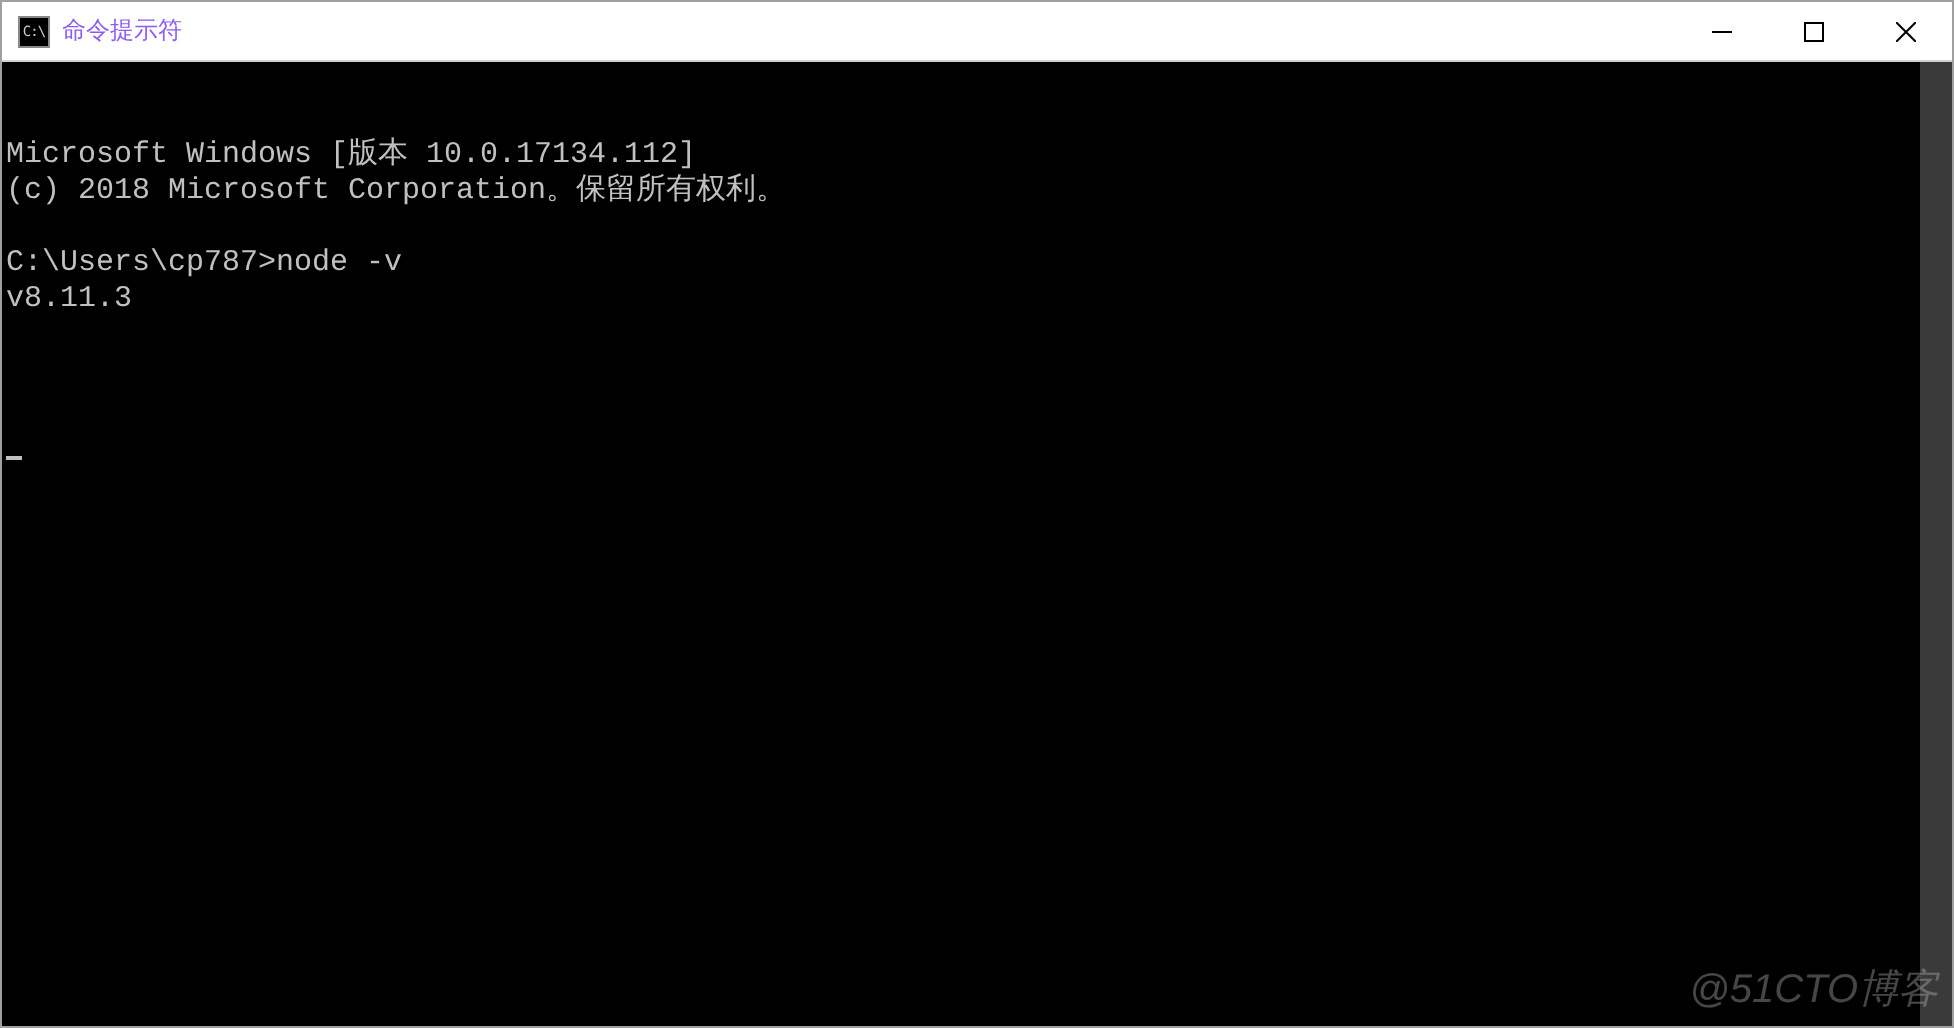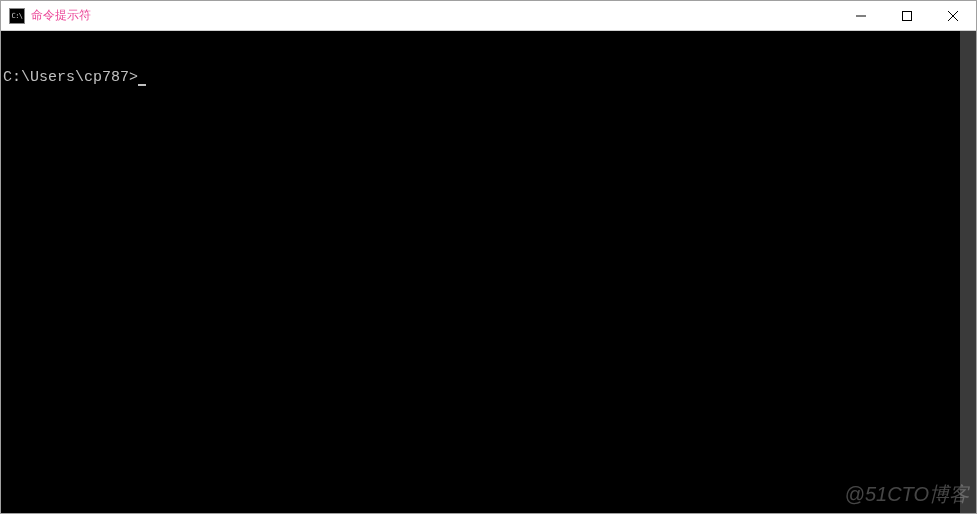--- a/index.html
+++ b/index.html
@@ -44,21 +44,21 @@
       display: flex;
       align-items: center;
       justify-content: center;
       font-size: 7px;
       color: #ccc;
       font-family: monospace;
       letter-spacing: -0.5px;
     }
     .titlebar-title {
       font-size: 12px;
-      color: #ec4899;
+      color: #8b5cf6;
       flex: 1;
     }
     .titlebar-controls {
       display: flex;
       height: 100%;
     }
     .titlebar-btn {
       width: 46px;
       height: 100%;
       display: flex;
@@ -146,20 +146,21 @@
       </button>
       <button class="titlebar-btn close">
         <svg viewBox="0 0 10 10">
             <line x1="0" y1="0" x2="10" y2="10" stroke="#000" stroke-width="1"></line>
             <line x1="10" y1="0" x2="0" y2="10" stroke="#000" stroke-width="1"></line>
           </svg>
       </button>
     </div>
   </div>
   <div class="terminal-body">
-    <div class="terminal-line"><span>C:\Users\cp787&gt;</span><span class="cursor"></span></div>
+    <div id="terminal-lines"><div class="terminal-line">Microsoft Windows [版本 10.0.17134.112]</div><div class="terminal-line">(c) 2018 Microsoft Corporation。保留所有权利。</div><div class="terminal-line">&nbsp;</div><div class="terminal-line">C:\Users\cp787&gt;node -v</div><div class="terminal-line">v8.11.3</div><div class="terminal-line">&nbsp;</div></div>
+    <div class="terminal-line"><span class="cursor"></span></div>
     <div class="scrollbar">
       <div class="scrollbar-thumb"></div>
     </div>
   </div>
 </div>
 
 <div class="watermark">@51CTO博客</div>
 
 </body></html>

